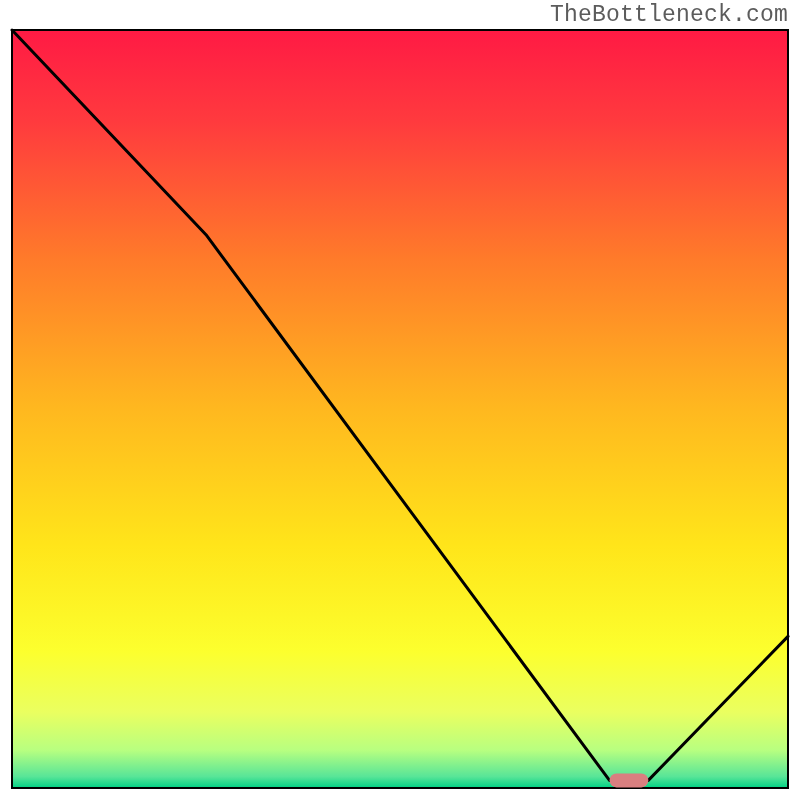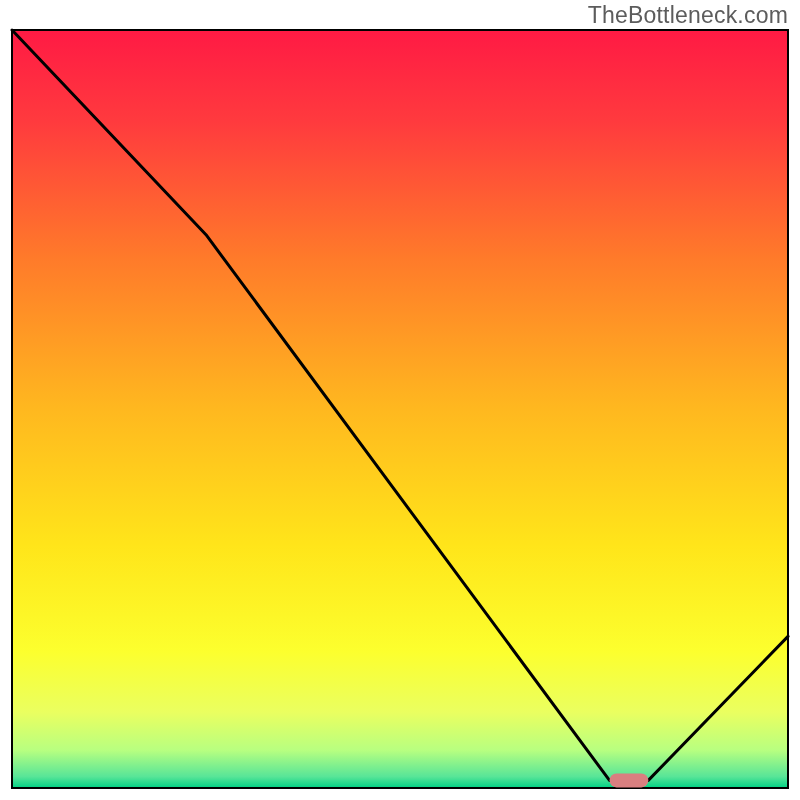--- a/index.html
+++ b/index.html
@@ -8,20 +8,21 @@
     width: 800px;
     height: 800px;
     background: #ffffff;
     font-family: Arial, Helvetica, sans-serif;
     overflow: hidden;
   }
   .canvas-wrap {
     position: relative;
     width: 800px;
     height: 800px;
+    font-family: Liberation Mono, monospace;
   }
   svg {
     display: block;
   }
   .watermark {
     position: absolute;
     top: 2px;
     right: 12px;
     font-size: 23px;
     font-weight: 400;

